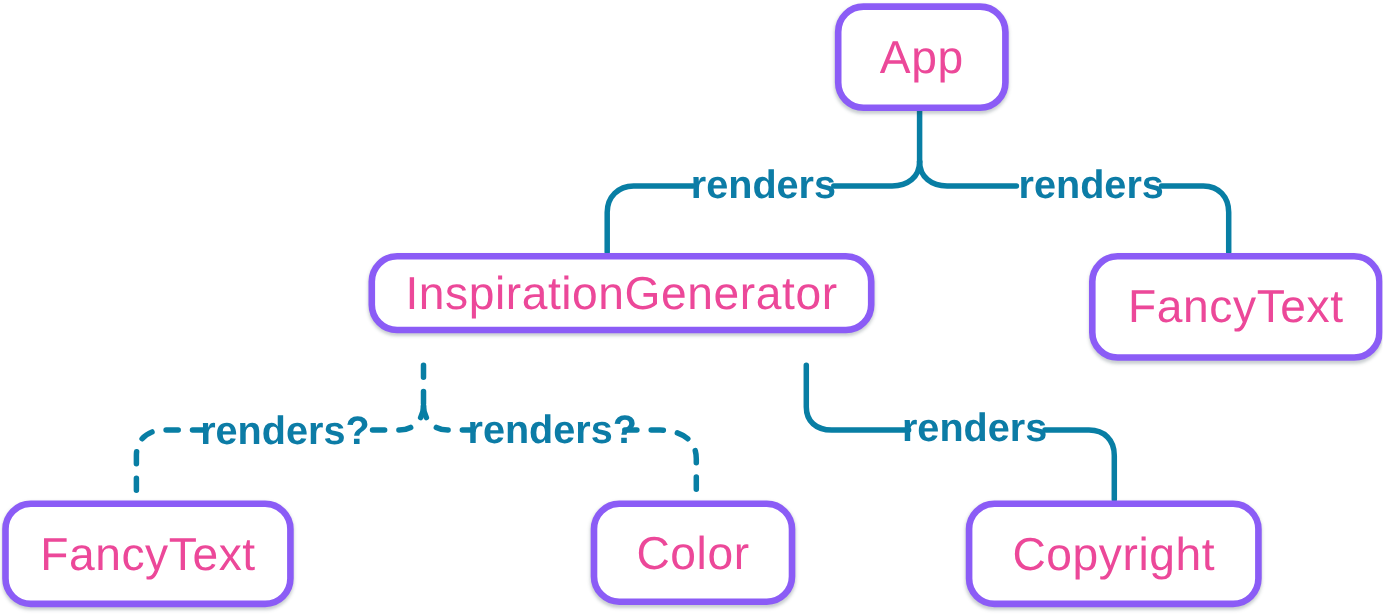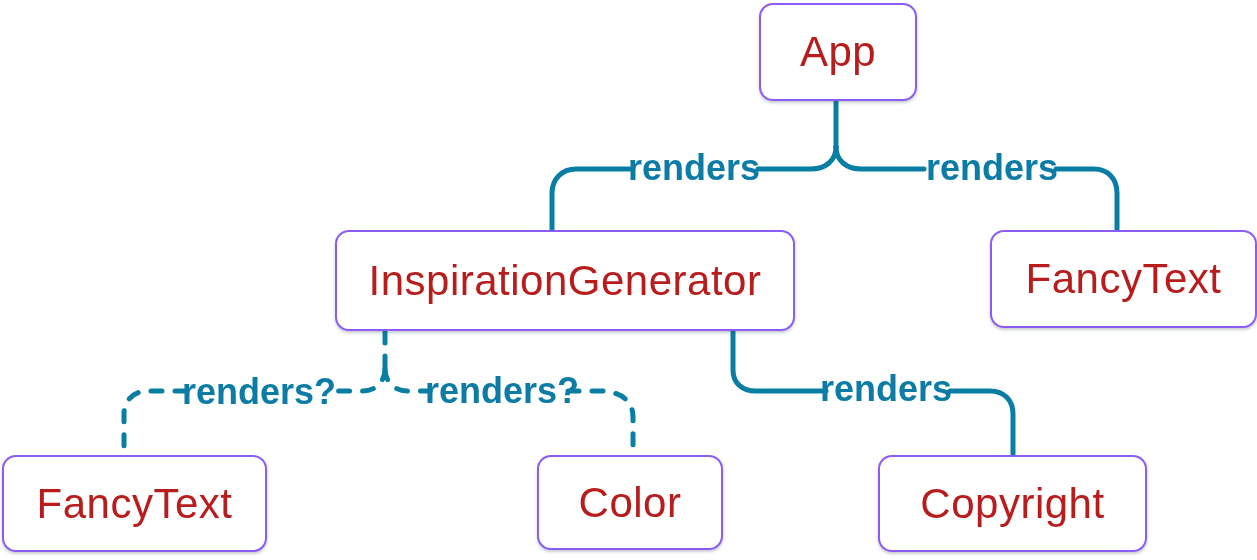--- a/index.html
+++ b/index.html
@@ -9,32 +9,32 @@
     background:#ffffff;
     font-family:"Liberation Sans", sans-serif;
     overflow:hidden;
   }
   .edges{position:absolute;left:0;top:0;width:1257px;height:560px;}
   .edges path{fill:none;stroke:#087ea4;stroke-width:5;stroke-linecap:round;}
   .edges path.dashed{stroke-dasharray:11 13;}
   .node{
     position:absolute;
     background:#ffffff;
-    border:2px solid #8b5cf6;
-    border-radius:14px;
+    border:6px solid #8b5cf6;
+    border-radius:26px;
     box-shadow:0 2px 3px rgba(40,60,70,0.25);
     display:flex;align-items:center;justify-content:center;
-    color:#b91c1c;
+    color:#ec4899;
     font-size:42px;
     font-weight:500;
     letter-spacing:0.5px;
     box-sizing:border-box;
   }
   .n-app{left:759px;top:3px;width:158px;height:98px;}
-  .n-inspiration{left:335px;top:230px;width:460px;height:101px;}
+  .n-inspiration{left:335px;top:230px;width:460px;height:73px;}
   .n-fancy-top{left:990px;top:230px;width:267px;height:98px;}
   .n-fancy-bottom{left:2px;top:455px;width:265px;height:97px;}
   .n-color{left:537px;top:455px;width:186px;height:95px;}
   .n-copyright{left:878px;top:455px;width:269px;height:97px;}
   .edge-label{
     position:absolute;
     transform:translate(-50%,-50%);
     color:#0c7ca6;
     font-size:36px;
     font-weight:600;

